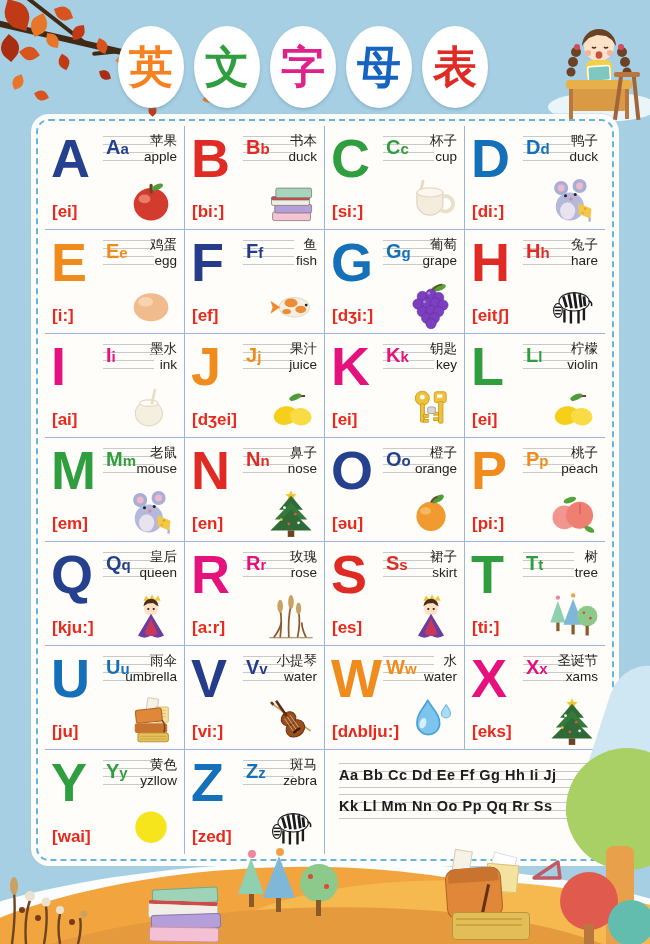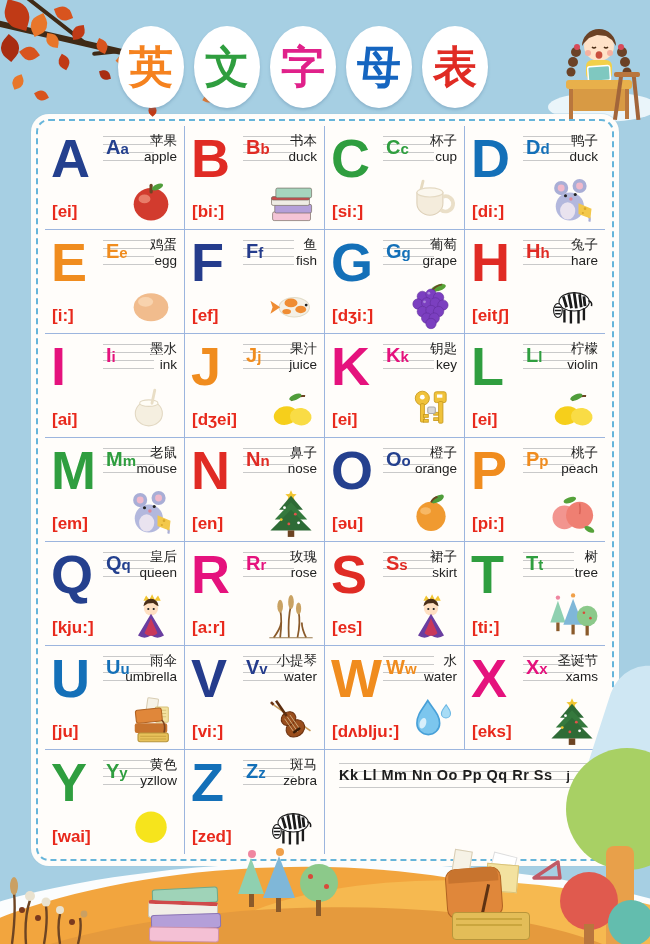--- a/index.html
+++ b/index.html
@@ -617,20 +617,21 @@
                 <ellipse cx="26" cy="22" rx="14" ry="8.5" fill="#fff" stroke-width="1"></ellipse>
                 <path d="M16 17 l3 10 M21 15 l2.5 13 M26 14 l2 14 M31 15 l1.5 12 M35 17 l1 9" stroke-width="2.6"></path>
                 <path d="M17 29 v12 M23 30 v12 M30 30 v12 M35 28 v11" stroke-width="2.2"></path>
                 <path d="M39 21 q4 1 3 5" fill="none" stroke-width="1.4"></path>
               </g>
               <ellipse cx="11" cy="30" rx="4" ry="6.5" fill="#fff" stroke="#1a1a1a"></ellipse>
               <path d="M8 27 h6 M8 30 h6 M8.5 33 h5" stroke="#1a1a1a" stroke-width="1.4"></path>
             </svg></div>
   </div>
         <div class="summary last-col last-row">
+        <div class="sum-line"><span>Aa Bb Cc Dd Ee Ff Gg Hh Ii Jj</span></div>
         <div class="sum-line"><span>Kk Ll Mm Nn Oo Pp Qq Rr Ss</span><span class="sum-stray">j</span></div>
       </div>
     </div>
   </div>
 
 
   <div class="wave-white"></div>
   <div class="hill" style="left:-120px;top:868px;width:760px;height:280px;background:#f2a53e;transform:rotate(-3deg);"></div>
   <div class="hill" style="left:180px;top:882px;width:640px;height:240px;background:#f6b950;transform:rotate(4deg);"></div>
   <div class="hill" style="left:-60px;top:908px;width:720px;height:200px;background:#e59a3d;transform:rotate(-2deg);"></div>

